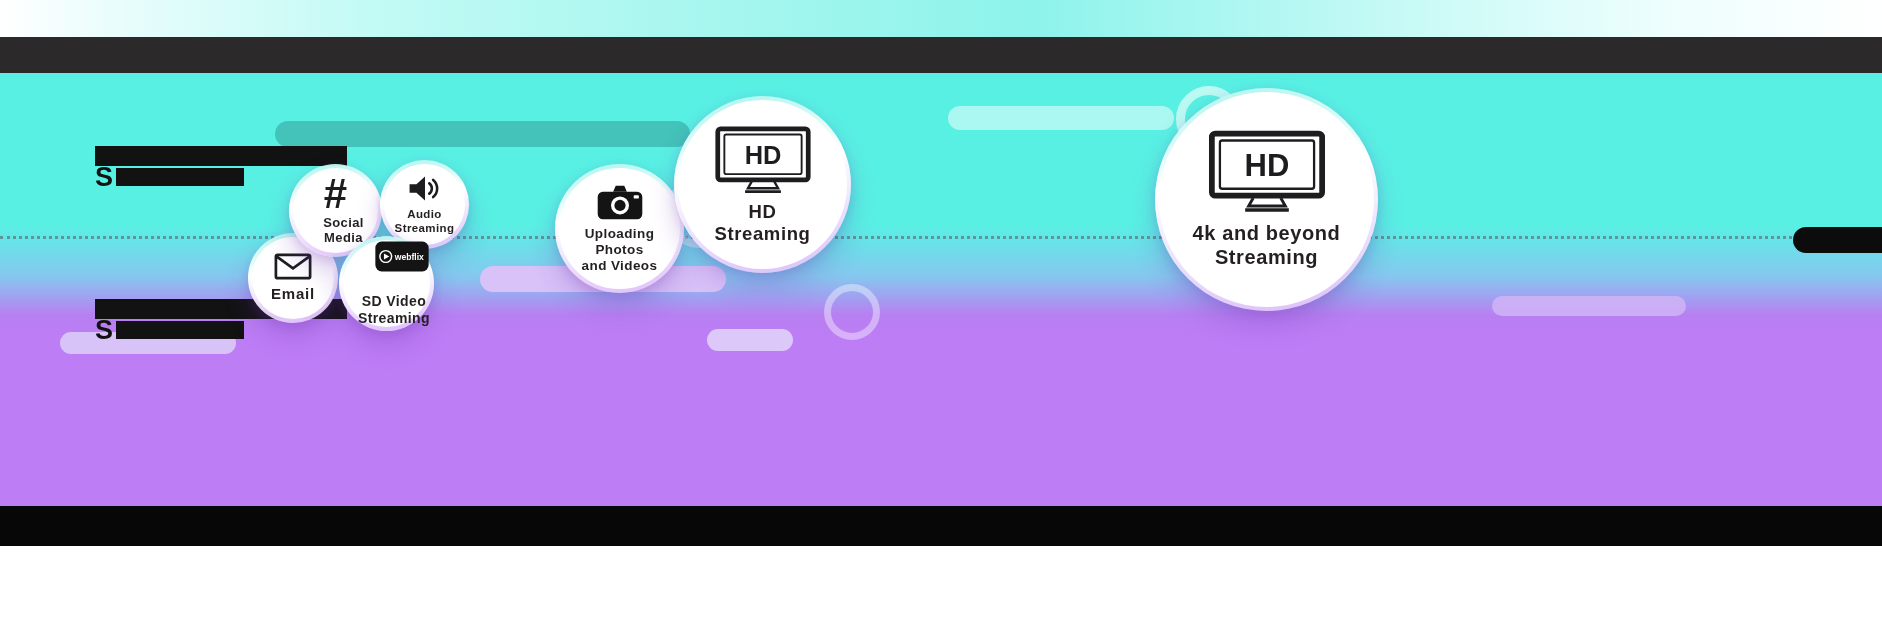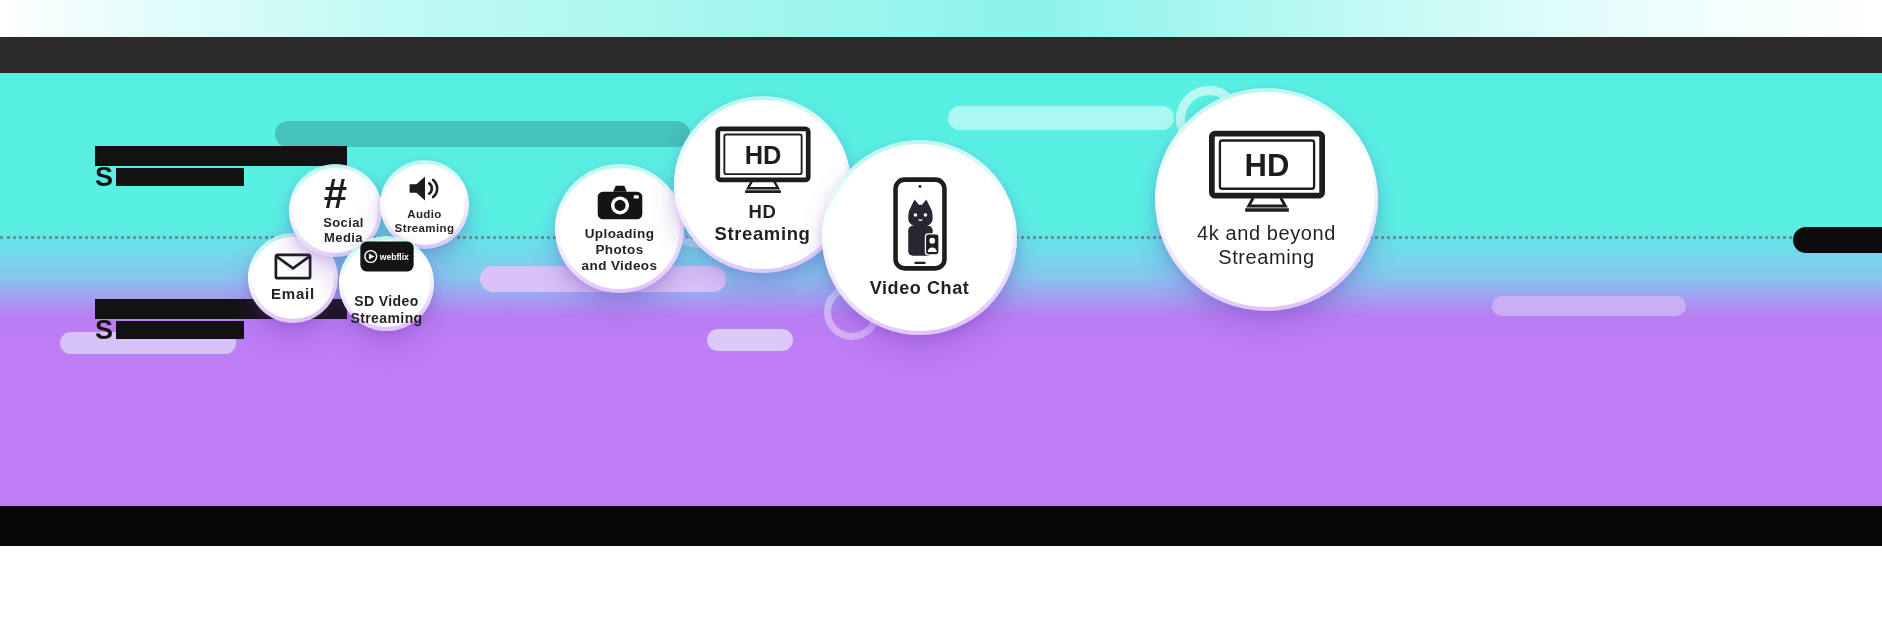--- a/index.html
+++ b/index.html
@@ -54,21 +54,21 @@
   .b-hd{left:674px;top:96px;width:177px;height:177px;z-index:7;}
   .b-video{left:822px;top:140px;width:195px;height:195px;z-index:8;}
   .b-4k{left:1155px;top:88px;width:223px;height:223px;z-index:6;}
   .lbl-email{font-size:15px;font-weight:600;letter-spacing:.8px;}
   .lbl-social{font-size:13px;font-weight:600;margin-left:16px;}
   .lbl-audio{font-size:11.5px;font-weight:700;}
   .lbl-sd{font-size:14px;font-weight:800;}
   .lbl-upload{font-size:13.5px;font-weight:800;}
   .lbl-hd{font-size:18.5px;font-weight:600;letter-spacing:.6px;}
   .lbl-video{font-size:18px;font-weight:600;letter-spacing:.6px;}
-  .lbl-4k{font-size:20px;font-weight:400;letter-spacing:.6px;}
+  .lbl-4k{font-size:20px;font-weight:700;letter-spacing:.6px;}
   .hash{font-size:42px;font-weight:700;line-height:.9;color:#1d1d1f;}
 </style>
 </head>
 <body>
 
 <div class="page">
 
   <div class="strip-top"></div>
   <div class="bar-dark"></div>
   <div class="main-bg"></div>
@@ -122,21 +122,21 @@
         <polygon points="3,13 11,13 21,4 21,32 11,23 3,23" fill="#1d1d1f"></polygon>
         <path d="M26 12 a7.5 7.5 0 0 1 0 12" stroke="#1d1d1f" stroke-width="3" fill="none" stroke-linecap="round"></path>
         <path d="M30.5 8 a13 13 0 0 1 0 20" stroke="#1d1d1f" stroke-width="3" fill="none" stroke-linecap="round"></path>
       </svg>
       <div class="lbl lbl-audio">Audio
 Streaming</div>
     </div>
   </div>
 
   <div class="bubble b-sd">
-    <div class="bubble-inner" style="gap:20px;">
+    <div class="bubble-inner" style="gap:20px;align-items:flex-end;">
       <svg width="56" height="33" viewBox="0 0 62 36">
         <rect x="1.5" y="1.5" width="59" height="33" rx="7" fill="#141414"></rect>
         <circle cx="13" cy="18" r="6.5" fill="none" stroke="#fff" stroke-width="1.6"></circle>
         <polygon points="11,14.8 17,18 11,21.2" fill="#fff"></polygon>
         <text x="23" y="21.5" font-size="9.5" font-weight="bold" fill="#fff" font-family="Liberation Sans, sans-serif">webflix</text>
       </svg>
       <div class="lbl lbl-sd">SD Video
 Streaming</div>
     </div>
   </div>
@@ -162,38 +162,20 @@
         <rect x="11" y="10" width="82" height="42" rx="2" fill="none" stroke="#1d1d1f" stroke-width="2"></rect>
         <text x="52" y="41" text-anchor="middle" font-size="27" font-weight="bold" fill="#1d1d1f" font-family="Liberation Sans, sans-serif">HD</text>
         <path d="M40 60 L36 67 L68 67 L64 60" fill="none" stroke="#1d1d1f" stroke-width="2.5"></path>
         <line x1="33" y1="70.5" x2="71" y2="70.5" stroke="#1d1d1f" stroke-width="3"></line>
       </svg>
       <div class="lbl lbl-hd">HD
 Streaming</div>
     </div>
   </div>
 
-  <div class="bubble b-video">
-    <div class="bubble-inner" style="gap:6px;">
-      <svg width="58" height="96" viewBox="0 0 64 106">
-        <rect x="5" y="4" width="54" height="98" rx="10" fill="#fff" stroke="#1d1d1f" stroke-width="5"></rect>
-        <circle cx="32" cy="11.5" r="1.6" fill="#1d1d1f"></circle>
-        <path d="M20 38 L26 26 L31 32 Q32.5 31.5 34 32 L39 26 L45 38 Q46 42 46 46 Q46 56 32.5 56 Q19 56 19 46 Q19 42 20 38 Z" fill="#2a2533"></path>
-        <rect x="19" y="55" width="27" height="33" rx="5" fill="#2a2533"></rect>
-        <circle cx="27" cy="43" r="2" fill="#fff"></circle>
-        <circle cx="38" cy="43" r="2" fill="#fff"></circle>
-        <path d="M30.5 48 q2 2 4 0" stroke="#fff" stroke-width="1.4" fill="none"></path>
-        <rect x="38" y="64" width="15" height="23" rx="3" fill="#1d1d1f" stroke="#fff" stroke-width="1.4"></rect>
-        <circle cx="45.5" cy="71.5" r="3.2" fill="#fff"></circle>
-        <path d="M40.5 84 a5 5 0 0 1 10 0 z" fill="#fff"></path>
-        <line x1="27" y1="96" x2="37" y2="96" stroke="#1d1d1f" stroke-width="2.5" stroke-linecap="round"></line>
-      </svg>
-      <div class="lbl lbl-video">Video Chat</div>
-    </div>
-  </div>
 
   <div class="bubble b-4k">
     <div class="bubble-inner" style="gap:8px;">
       <svg width="120" height="85" viewBox="0 0 104 74">
         <rect x="4" y="4" width="96" height="54" rx="3" fill="#fff" stroke="#1d1d1f" stroke-width="5"></rect>
         <rect x="11" y="10" width="82" height="42" rx="2" fill="none" stroke="#1d1d1f" stroke-width="2"></rect>
         <text x="52" y="41" text-anchor="middle" font-size="27" font-weight="bold" fill="#1d1d1f" font-family="Liberation Sans, sans-serif">HD</text>
         <path d="M40 60 L36 67 L68 67 L64 60" fill="none" stroke="#1d1d1f" stroke-width="2.5"></path>
         <line x1="33" y1="70.5" x2="71" y2="70.5" stroke="#1d1d1f" stroke-width="3"></line>
       </svg>

